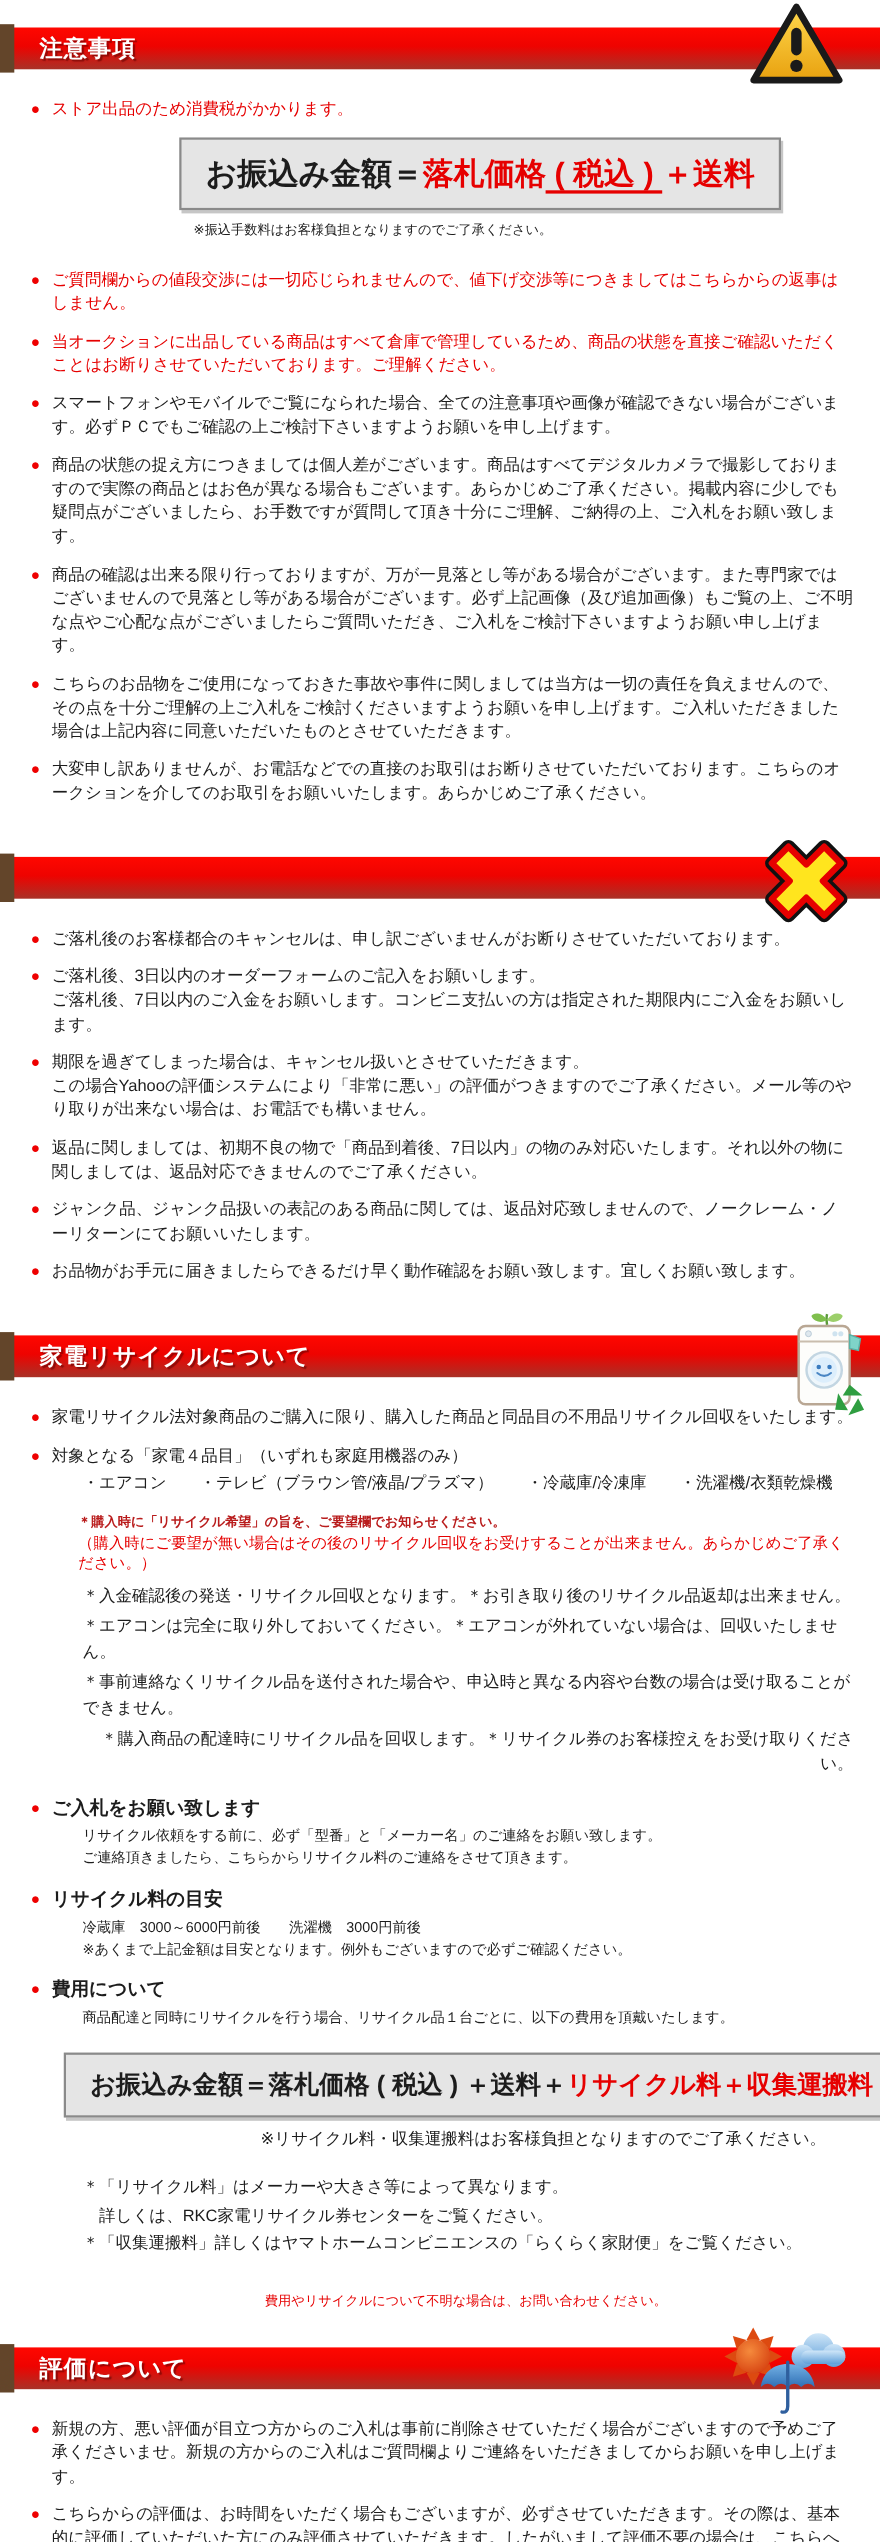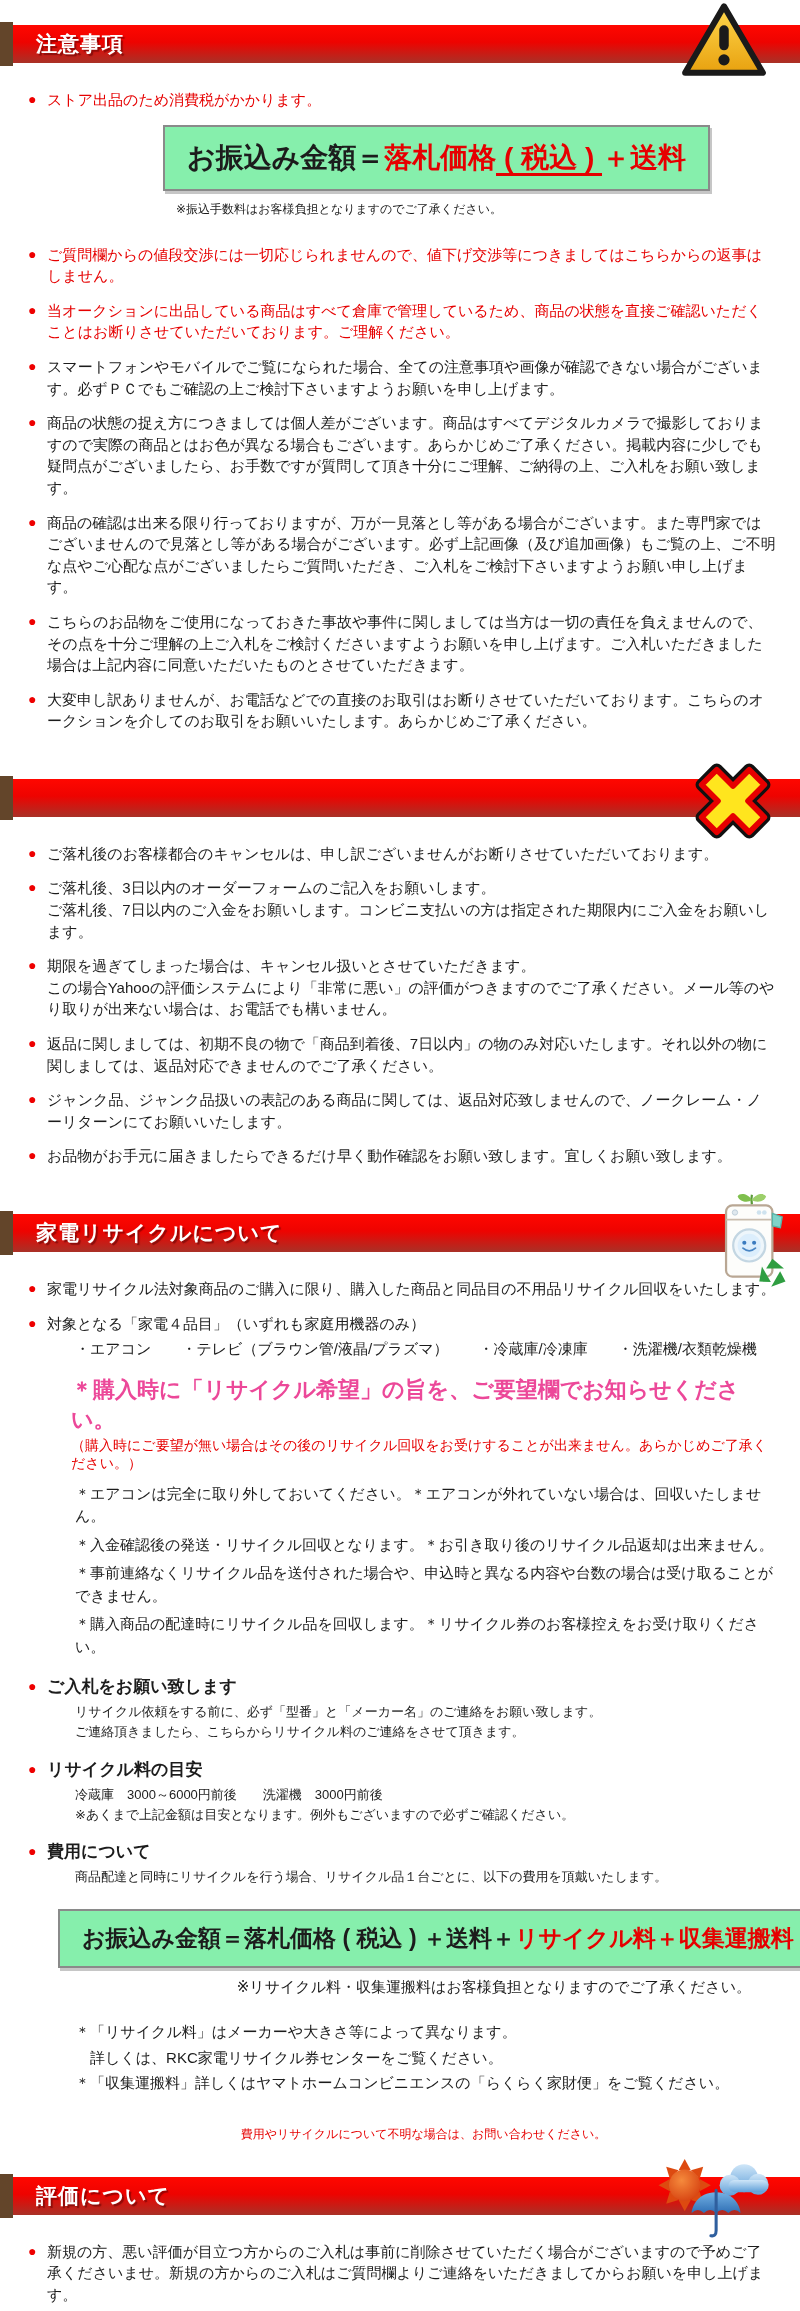--- a/index.html
+++ b/index.html
@@ -17,26 +17,26 @@
   
   .content{padding:26px 24px 34px 28px;}
   .bullet{display:flex;margin:0 0 13px 0;}
   .bullet .dot{flex:0 0 19px;color:#ee0000;font-size:14px;line-height:21px;}
   .bullet p{margin:0;font-size:15px;line-height:1.44;white-space:pre-line;}
   .bullet.red p{color:#e60000;}
   .bullet .sub-head{margin:0;font-size:17px;font-weight:bold;line-height:1.3;}
   .sub-lines{margin:4px 0 16px 47px;font-size:13px;line-height:1.55;white-space:pre-line;}
   .indent-line{margin:2px 0 14px 47px;font-size:15px;line-height:1.5;}
   .star-line{margin:0 0 6px 47px;font-size:15px;line-height:1.5;}
-  .star-red-big{margin:12px 0 2px 43px;font-size:22px;font-weight:bold;color:#ec4899;}
+  .star-red-big{margin:12px 0 2px 43px;font-size:12px;font-weight:bold;color:#b91c1c;}
   .star-red-small{margin:0 0 10px 43px;font-size:14px;color:#e60000;}
   .star-notes{margin:22px 0 0 47px;font-size:15px;line-height:1.7;white-space:pre-line;}
   .red-cta{margin:30px 0 0 43px;font-size:12px;color:#e60000;font-weight:500;text-align:center;}
   
-  .formula-box{display:inline-block;background:#86efac;border:2px solid #8a8a8a;box-shadow:2px 3px 0 #c6c6c6;
+  .formula-box{display:inline-block;background:#e5e5e5;border:2px solid #8a8a8a;box-shadow:2px 3px 0 #c6c6c6;
                padding:12px 22px;font-weight:bold;white-space:nowrap;}
   .box1-wrap{margin:14px 0 10px 135px;}
   .box1-wrap .formula-box{font-size:28px;}
   .box2-wrap{margin:22px 0 10px 30px;}
   .box2-wrap .formula-box{font-size:23px;}
   .formula-red{color:#e60000;}
   .formula-underline{border-bottom:3px solid #e60000;}
   .box-note1{margin:4px 0 26px 148px;font-size:12px;}
   .box-note2{margin:6px 25px 0 0;font-size:15px;text-align:right;}
 </style>
@@ -182,24 +182,24 @@
           <p>家電リサイクル法対象商品のご購入に限り、購入した商品と同品目の不用品リサイクル回収をいたします。</p>
         </div>
       <div class="bullet" style="margin-bottom:4px;">
           <span class="dot">●</span>
           <p>対象となる「家電４品目」（いずれも家庭用機器のみ）</p>
         </div>
       <div class="indent-line">・エアコン　　・テレビ（ブラウン管/液晶/プラズマ）　　・冷蔵庫/冷凍庫　　・洗濯機/衣類乾燥機</div>
 
       <div class="star-red-big">＊購入時に「リサイクル希望」の旨を、ご要望欄でお知らせください。</div>
       <div class="star-red-small">（購入時にご要望が無い場合はその後のリサイクル回収をお受けすることが出来ません。あらかじめご了承ください。）</div>
+      <div class="star-line">＊入金確認後の発送・リサイクル回収となります。＊お引き取り後のリサイクル品返却は出来ません。</div>
       <div class="star-line">＊エアコンは完全に取り外しておいてください。＊エアコンが外れていない場合は、回収いたしません。</div>
-      <div class="star-line">＊入金確認後の発送・リサイクル回収となります。＊お引き取り後のリサイクル品返却は出来ません。</div>
       <div class="star-line">＊事前連絡なくリサイクル品を送付された場合や、申込時と異なる内容や台数の場合は受け取ることができません。</div>
-      <div class="star-line" style="margin-bottom:18px;">＊購入商品の配達時にリサイクル品を回収します。＊リサイクル券のお客様控えをお受け取りください。</div>
+      <div class="star-line" style="margin-bottom:18px;text-align:right;">＊購入商品の配達時にリサイクル品を回収します。＊リサイクル券のお客様控えをお受け取りください。</div>
 
       <div class="bullet" style="margin-bottom:2px;">
           <span class="dot">●</span>
           <p class="sub-head">ご入札をお願い致します</p>
         </div>
       <div class="sub-lines">リサイクル依頼をする前に、必ず「型番」と「メーカー名」のご連絡をお願い致します。
 ご連絡頂きましたら、こちらからリサイクル料のご連絡をさせて頂きます。</div>
 
       <div class="bullet" style="margin-bottom:2px;">
           <span class="dot">●</span>

